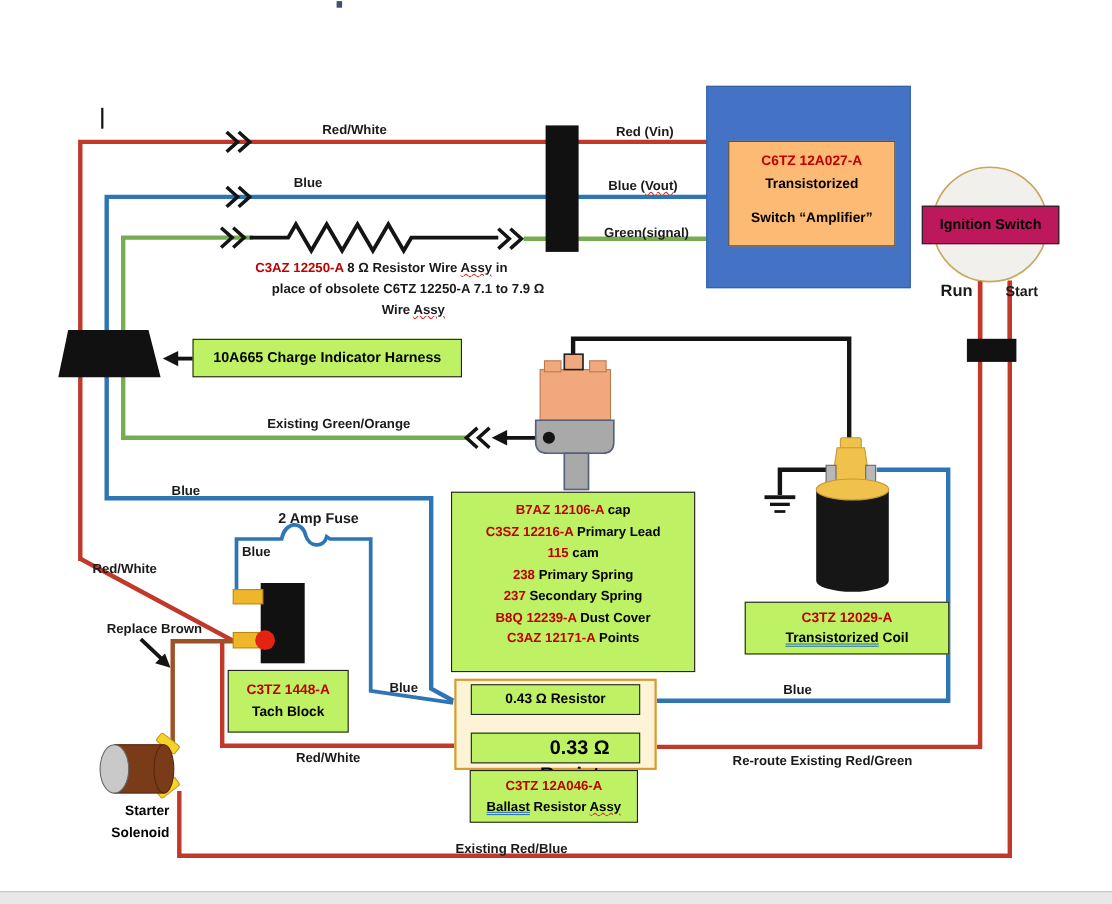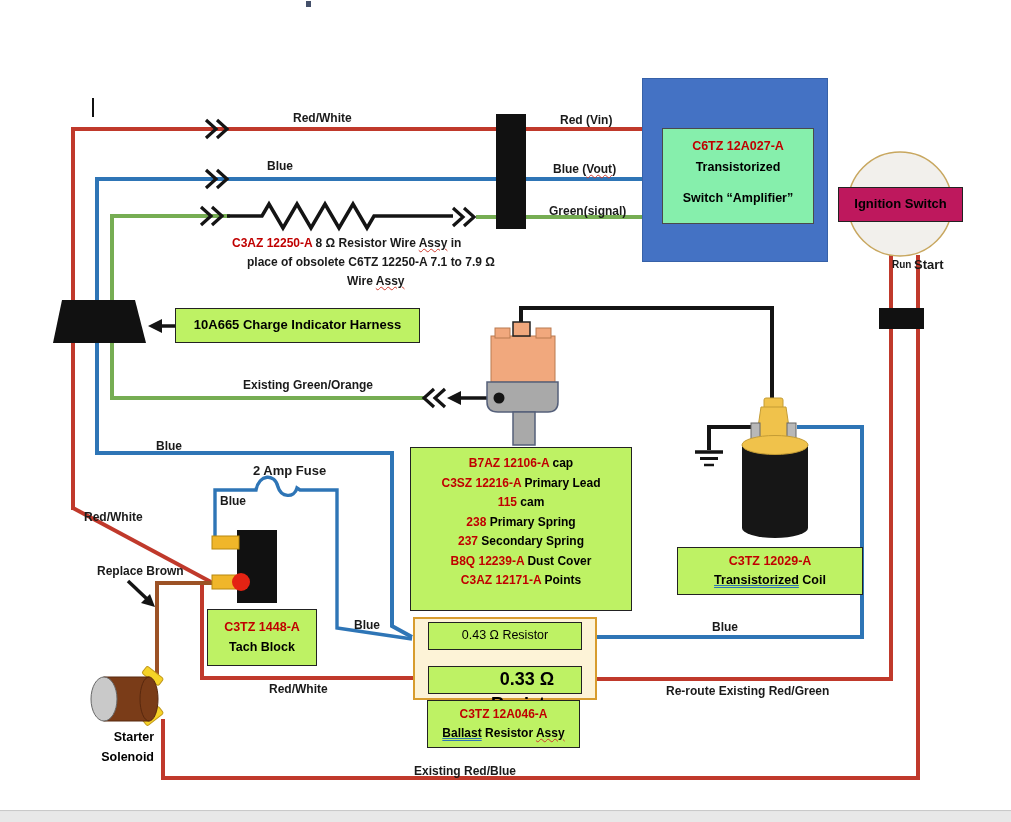--- a/index.html
+++ b/index.html
@@ -9,30 +9,30 @@
   svg{position:absolute;left:0;top:0;}
   .lbl{position:absolute;font-weight:700;font-size:12px;color:#1a1a1a;white-space:nowrap;line-height:13px;}
   .box{position:absolute;background:#bef264;border:1.5px solid #222;box-sizing:border-box;text-align:center;}
   .red{color:#c00000;}
   .bluetxt{color:#2e86c1;}
   .wavy{text-decoration:underline;text-decoration-style:wavy;text-decoration-color:#d03a2e;text-decoration-thickness:1px;}
   .dblu{text-decoration:underline;text-decoration-style:double;text-decoration-color:#2e75b6;}
   .pline{line-height:19.5px;font-size:12px;font-weight:700;}
   .pline span{white-space:pre;}
   #amp-box{position:absolute;left:642px;top:78px;width:186px;height:184px;background:#4472c4;border:1px solid #3661a8;box-sizing:border-box;}
-  #amp-inner{position:absolute;left:19px;top:49px;width:152px;height:96px;background:#86efac;border:1px solid #4a4a4a;
+  #amp-inner{position:absolute;left:19px;top:49px;width:152px;height:96px;background:#fdba74;border:1px solid #4a4a4a;
              box-sizing:border-box;text-align:center;font-weight:700;font-size:12.5px;padding-top:7px;line-height:21px;}
   #ignition-box{position:absolute;left:838px;top:187px;width:125px;height:35px;background:#be185d;border:1.5px solid #222;
                 box-sizing:border-box;text-align:center;font-weight:700;font-size:13px;line-height:31px;}
   #harness-box{left:175px;top:308px;width:245px;height:35px;font-weight:700;font-size:13px;line-height:31px;}
   #parts-box{left:410px;top:447px;width:222px;height:164px;padding-top:6px;}
   #tach-box{left:207px;top:609px;width:110px;height:57px;font-size:12.5px;font-weight:700;line-height:20px;padding-top:7px;}
   #coil-box{left:677px;top:547px;width:186px;height:48px;font-size:12.5px;font-weight:700;line-height:19px;padding-top:4px;}
   #ballast-cream{position:absolute;left:413px;top:617px;width:184px;height:83px;background:#fdf3d7;border:2px solid #d79c2e;box-sizing:border-box;}
-  #r1-box{left:428px;top:622px;width:154px;height:28px;font-size:12.5px;font-weight:400;line-height:25px;}
+  #r1-box{left:428px;top:622px;width:154px;height:28px;font-size:12.5px;font-weight:700;line-height:25px;}
   #r2-box{left:428px;top:666px;width:154px;height:28px;font-size:18px;font-weight:700;line-height:25px;padding-left:44px;}
   #ballast-label{left:427px;top:700px;width:153px;height:48px;font-size:12px;font-weight:700;line-height:19px;padding-top:4px;}
   #solenoid-label{position:absolute;left:68px;top:727px;width:86px;text-align:right;font-weight:700;font-size:12.5px;line-height:20px;}
 </style>
 </head>
 <body>
 
 <div id="stage">
 
 <svg width="1011" height="822" viewBox="0 0 1011 822">
@@ -134,21 +134,21 @@
 
 <div id="amp-box">
   <div id="amp-inner">
     <div class="red">C6TZ 12A027-A</div>
     <div>Transistorized</div>
     <div style="margin-top:10px;">Switch “Amplifier”</div>
   </div>
 </div>
 
 <div id="ignition-box">Ignition Switch</div>
-<div class="lbl" style="left:892px;top:258px;font-size:10px;">Run</div>
+<div class="lbl" style="left:855px;top:258px;font-size:15px;">Run</div>
 <div class="lbl" style="left:914px;top:258px;font-size:13px;">Start</div>
 
 <div class="box" id="harness-box">10A665 Charge Indicator Harness</div>
 
 <div class="box" id="parts-box">
   <div class="pline"><span class="red">B7AZ 12106-A</span><span> cap</span></div>
   <div class="pline"><span class="red">C3SZ 12216-A</span><span> Primary Lead</span></div>
   <div class="pline"><span class="red">115</span><span> cam</span></div>
   <div class="pline"><span class="red">238</span><span> Primary Spring</span></div>
   <div class="pline"><span class="red">237</span><span> Secondary Spring</span></div>

